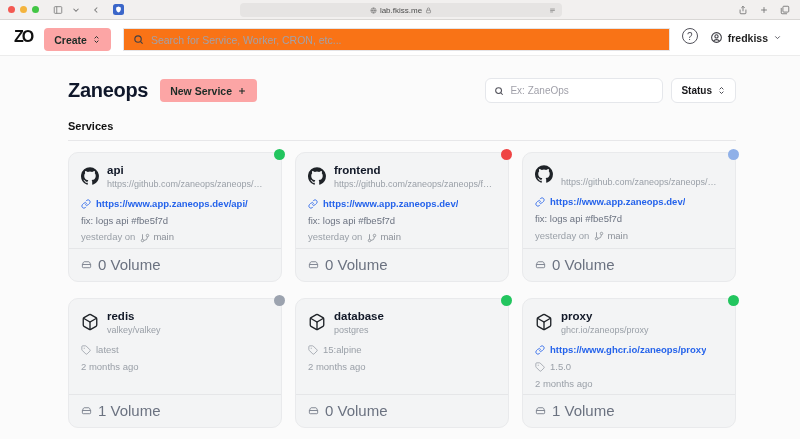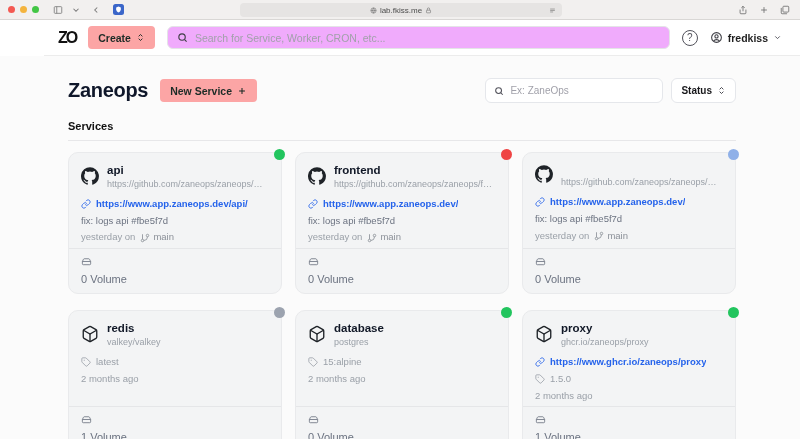--- a/index.html
+++ b/index.html
@@ -20,28 +20,28 @@
   .addr { position:absolute; left:240px; top:3px; width:322px; height:14px;
           background:#e6e4e3; border-radius:4px; display:flex; align-items:center;
           justify-content:center; gap:3px; font-size:8px; color:#4d4d4d; }
   .addr svg { width:7px; height:7px; color:#6e6e6e; }
   .addr .reader { position:absolute; right:6px; top:3.5px; color:#8a8a8a; }
   .chrome-right { position:absolute; right:10px; display:flex; gap:11px; color:#6e6e6e; }
   .chrome-right svg { width:10px; height:10px; }
 
   
   .appbar { height:36px; background:#fff; border-bottom:1px solid #ececec;
-            display:flex; align-items:center; padding:0 14px; gap:12px;margin-left:44px; }
+            display:flex; padding:8px 14px; gap:12px; }
   .logo { font-size:16px; font-weight:800; letter-spacing:-2px; color:#111; }
   .btn-mint { background:#fca5a5; color:#1c2b26; border:none; border-radius:4px;
               height:23px; padding:0 10px; font-size:10.5px; font-weight:700;
               display:inline-flex; align-items:center; gap:5px; cursor:pointer;
               font-family:inherit; }
-  .gsearch { flex:1; max-width:556px; height:23px; background:#f0abfc;
-             border:1px solid #e4e4e7; border-radius:6px; display:flex;
+  .gsearch { flex:1; max-width:556px; height:23px; background:#f97316;
+             border:1px solid #e4e4e7; border-radius:0; display:flex;
              align-items:center; gap:7px; padding:0 9px; }
   .gsearch svg { width:11px; height:11px; color:#3f3f46; flex:none; }
   .gsearch input { border:none; outline:none; background:transparent; flex:1;
                    font-size:10.5px; color:#333; font-family:inherit; }
   .gsearch input::placeholder { color:#a1a1aa; }
   .help { width:16px; height:16px; border:1.2px solid #52525b; border-radius:50%;
           display:inline-flex; align-items:center; justify-content:center;
           font-size:10px; color:#52525b; margin-left:auto; cursor:pointer; }
   .userchip { display:inline-flex; align-items:center; gap:5px; font-size:10.5px;
               font-weight:700; color:#1f1f1f; cursor:pointer; margin-right:4px;}
@@ -90,21 +90,21 @@
          line-height:1.35; }
   .row svg { width:10px; height:10px; flex:none; }
   .link-row { color:#2563eb; font-weight:600; }
   .link-row a { color:#2563eb; text-decoration:none; white-space:nowrap; overflow:hidden;
                 text-overflow:ellipsis; }
   .commit-row { color:#6b7280; }
   .tag-row { color:#9aa0a8; }
   .upd-row { color:#9aa0a8; }
   .branch-wrap { display:inline-flex; align-items:center; gap:3px; color:#8b9098; }
   .card-footer { border-top:1px solid #e5e6e8; padding:7px 12px 8px; display:flex;
-                 align-items:flex-start; gap:6px; font-size:11px; color:#6b7280;flex-direction:column; }
+                 align-items:center; gap:6px; font-size:15px; color:#6b7280; }
   .card-footer svg { width:11px; height:11px; color:#6b7280; }
 </style>
 </head>
 <body>
 
 <div class="chrome">
   <div class="lights">
     <span class="light r"></span>
     <span class="light y"></span>
     <span class="light g"></span>

